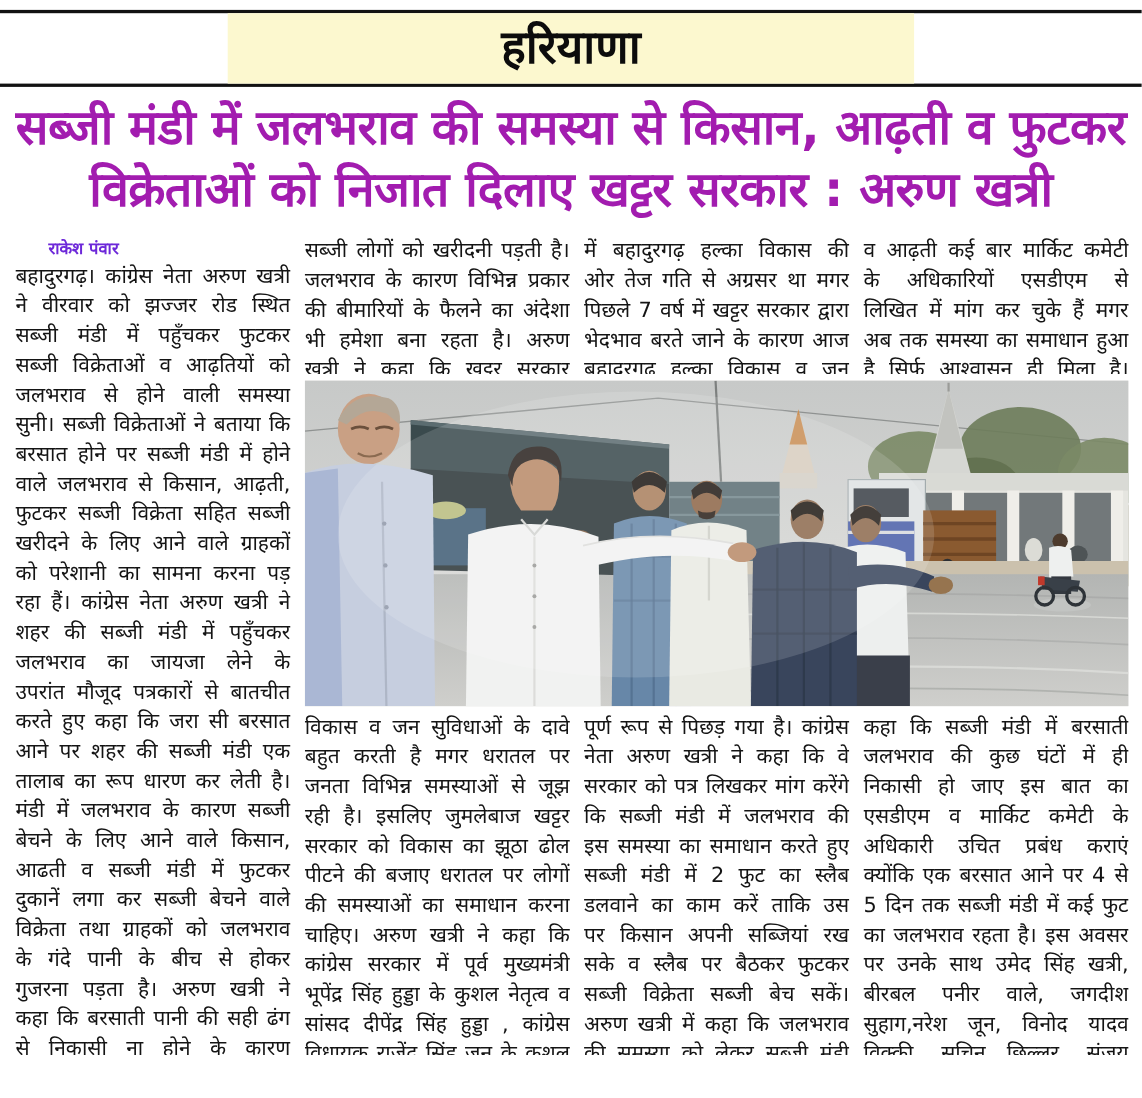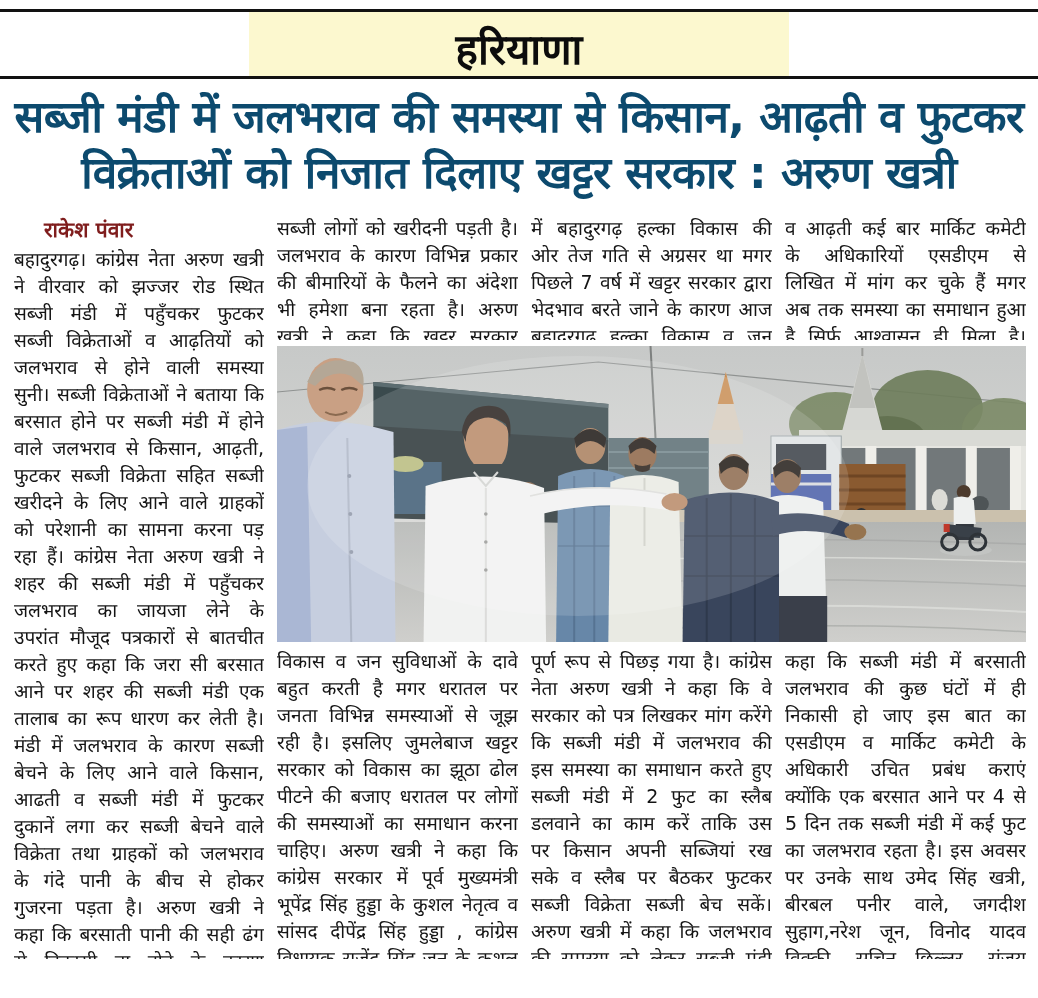--- a/index.html
+++ b/index.html
@@ -9,45 +9,45 @@
     background: #ffffff; color: #111;
     font-family: "DejaVu Sans", "Liberation Sans", sans-serif;
   }
   .page { width: 1038px; height: 998px; position: relative; background: #fff; }
 
   .top-rule { margin-top: 9px; height: 3px; background: #121212; }
   .mid-rule { height: 3px; background: #121212; }
 
   .band-row { height: 64px; display: flex; justify-content: center; align-items: stretch; }
   .section-band {
-    width: 540px; display: flex; align-items: flex-end; justify-content: center;
+    width: 624px; display: flex; align-items: flex-start; justify-content: center;
     background: #fcf8cf;
   }
   .section-label {
     font-size: 42px; font-weight: 700; color: #0c0c0c; letter-spacing: 0px;
   }
 
   .headline {
     margin: 10px 12px 4px 12px;
     text-align: center;
     font-size: 44px; line-height: 1.27; font-weight: 700;
-    color: #0c4a6e; letter-spacing: -0.5px;
+    color: #a21caf; letter-spacing: -0.5px;
   }
 
   .article {
     display: flex; gap: 13px;
     padding: 10px 12px 8px 14px;
     height: 762px; overflow: hidden;
   }
   .bodytext {
     font-size: 19px; line-height: 27px; text-align: justify;
     color: #141414; word-spacing: 1px;
   }
   .col1 { width: 250px; flex: 0 0 250px; overflow: hidden; }
-  .byline { font-size: 21px; font-weight: 700; text-indent: 30px; margin-bottom: 3px; color: #7f1d1d; }
+  .byline { font-size: 15px; font-weight: 700; text-indent: 30px; margin-bottom: 3px; color: #6d28d9; }
   .dateline { font-weight: 400; }
 
   .right-region { flex: 1 1 auto; display: flex; flex-direction: column; overflow: hidden; }
   .row { display: flex; gap: 13px; overflow: hidden; }
   .row .subcol { flex: 1 1 0; overflow: hidden; }
   .top-row { height: 141px; }
   .bottom-row { flex: 1 1 auto; margin-top: 6px; }
 
   .photo-frame {
     height: 296px; margin-top: 6px; flex: 0 0 296px;

